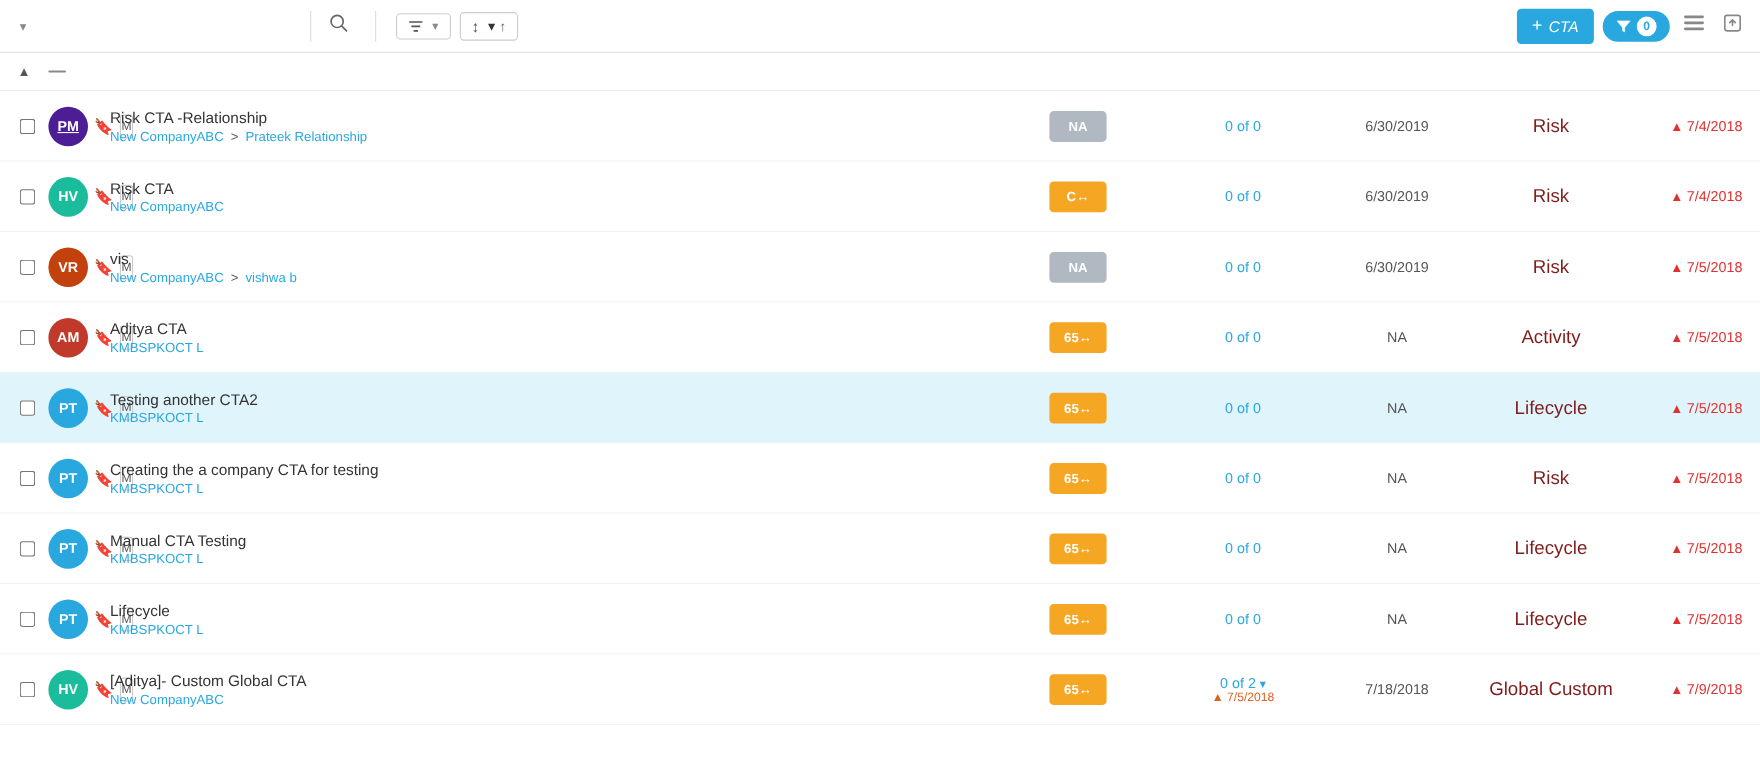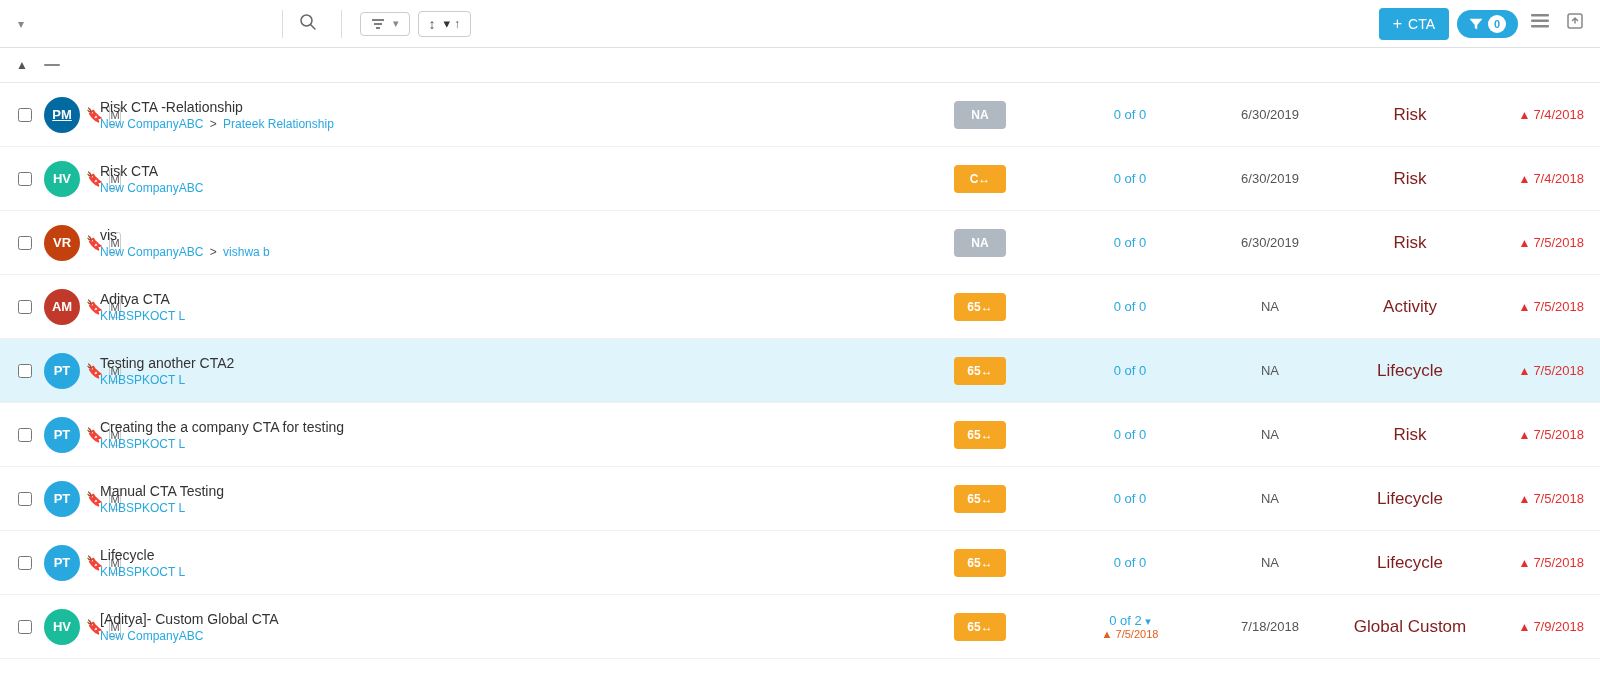--- a/index.html
+++ b/index.html
@@ -172,21 +172,21 @@
     <div class="sort-pill">
       <span class="sort-icon">↕</span>
       <span></span>
       <span class="chevron">▾</span>
       <span style="font-size:12px;color:#555;">↑</span>
     </div>
   </div>
   <div class="top-bar-right">
     <button class="btn-cta">
       <span style="font-size:16px;">+</span>
-      <span style="margin-left:2px;">CTA</span>
+      <span style="margin-left:2px;font-style:italic;">CTA</span>
     </button>
     <div class="btn-filter">
       <svg width="14" height="14" viewBox="0 0 14 14" fill="none">
         <path d="M1 2h12l-5 6v4l-2-1V8L1 2z" fill="white" stroke="white" stroke-width="0.5"></path>
       </svg>
       <span style="background:#fff;color:#29a8e0;border-radius:50%;width:18px;height:18px;display:flex;align-items:center;justify-content:center;font-size:11px;font-weight:bold;">0</span>
     </div>
     <button class="icon-btn">
       <svg width="20" height="18" viewBox="0 0 20 18" fill="none">
         <rect x="1" y="2" width="18" height="2.5" rx="1" fill="#888"></rect>
@@ -219,21 +219,21 @@
       <div class="col-header right"></div>
     </div>
   </div>
 
   <div id="rows-container">
       <div class="table-row">
     <div class="cell-check">
       <input type="checkbox" style="">
     </div>
     <div class="cell-avatar">
-      <div class="avatar-circle" style="background:#0369a1;text-decoration:underline;">PM</div>
+      <div class="avatar-circle" style="background:#4c1d95;text-decoration:underline;">PM</div>
       <span class="bookmark-icon">🔖</span>
       <div class="m-badge">M</div>
     </div>
     <div class="cell-name">
       <span class="cta-title">Risk CTA -Relationship</span>
       <span class="cta-subtitle">New CompanyABC <span class="arrow">&gt;</span> Prateek Relationship</span>
     </div>
     <div class="cell-health">
       <div class="health-badge na">NA</div>
     </div>

